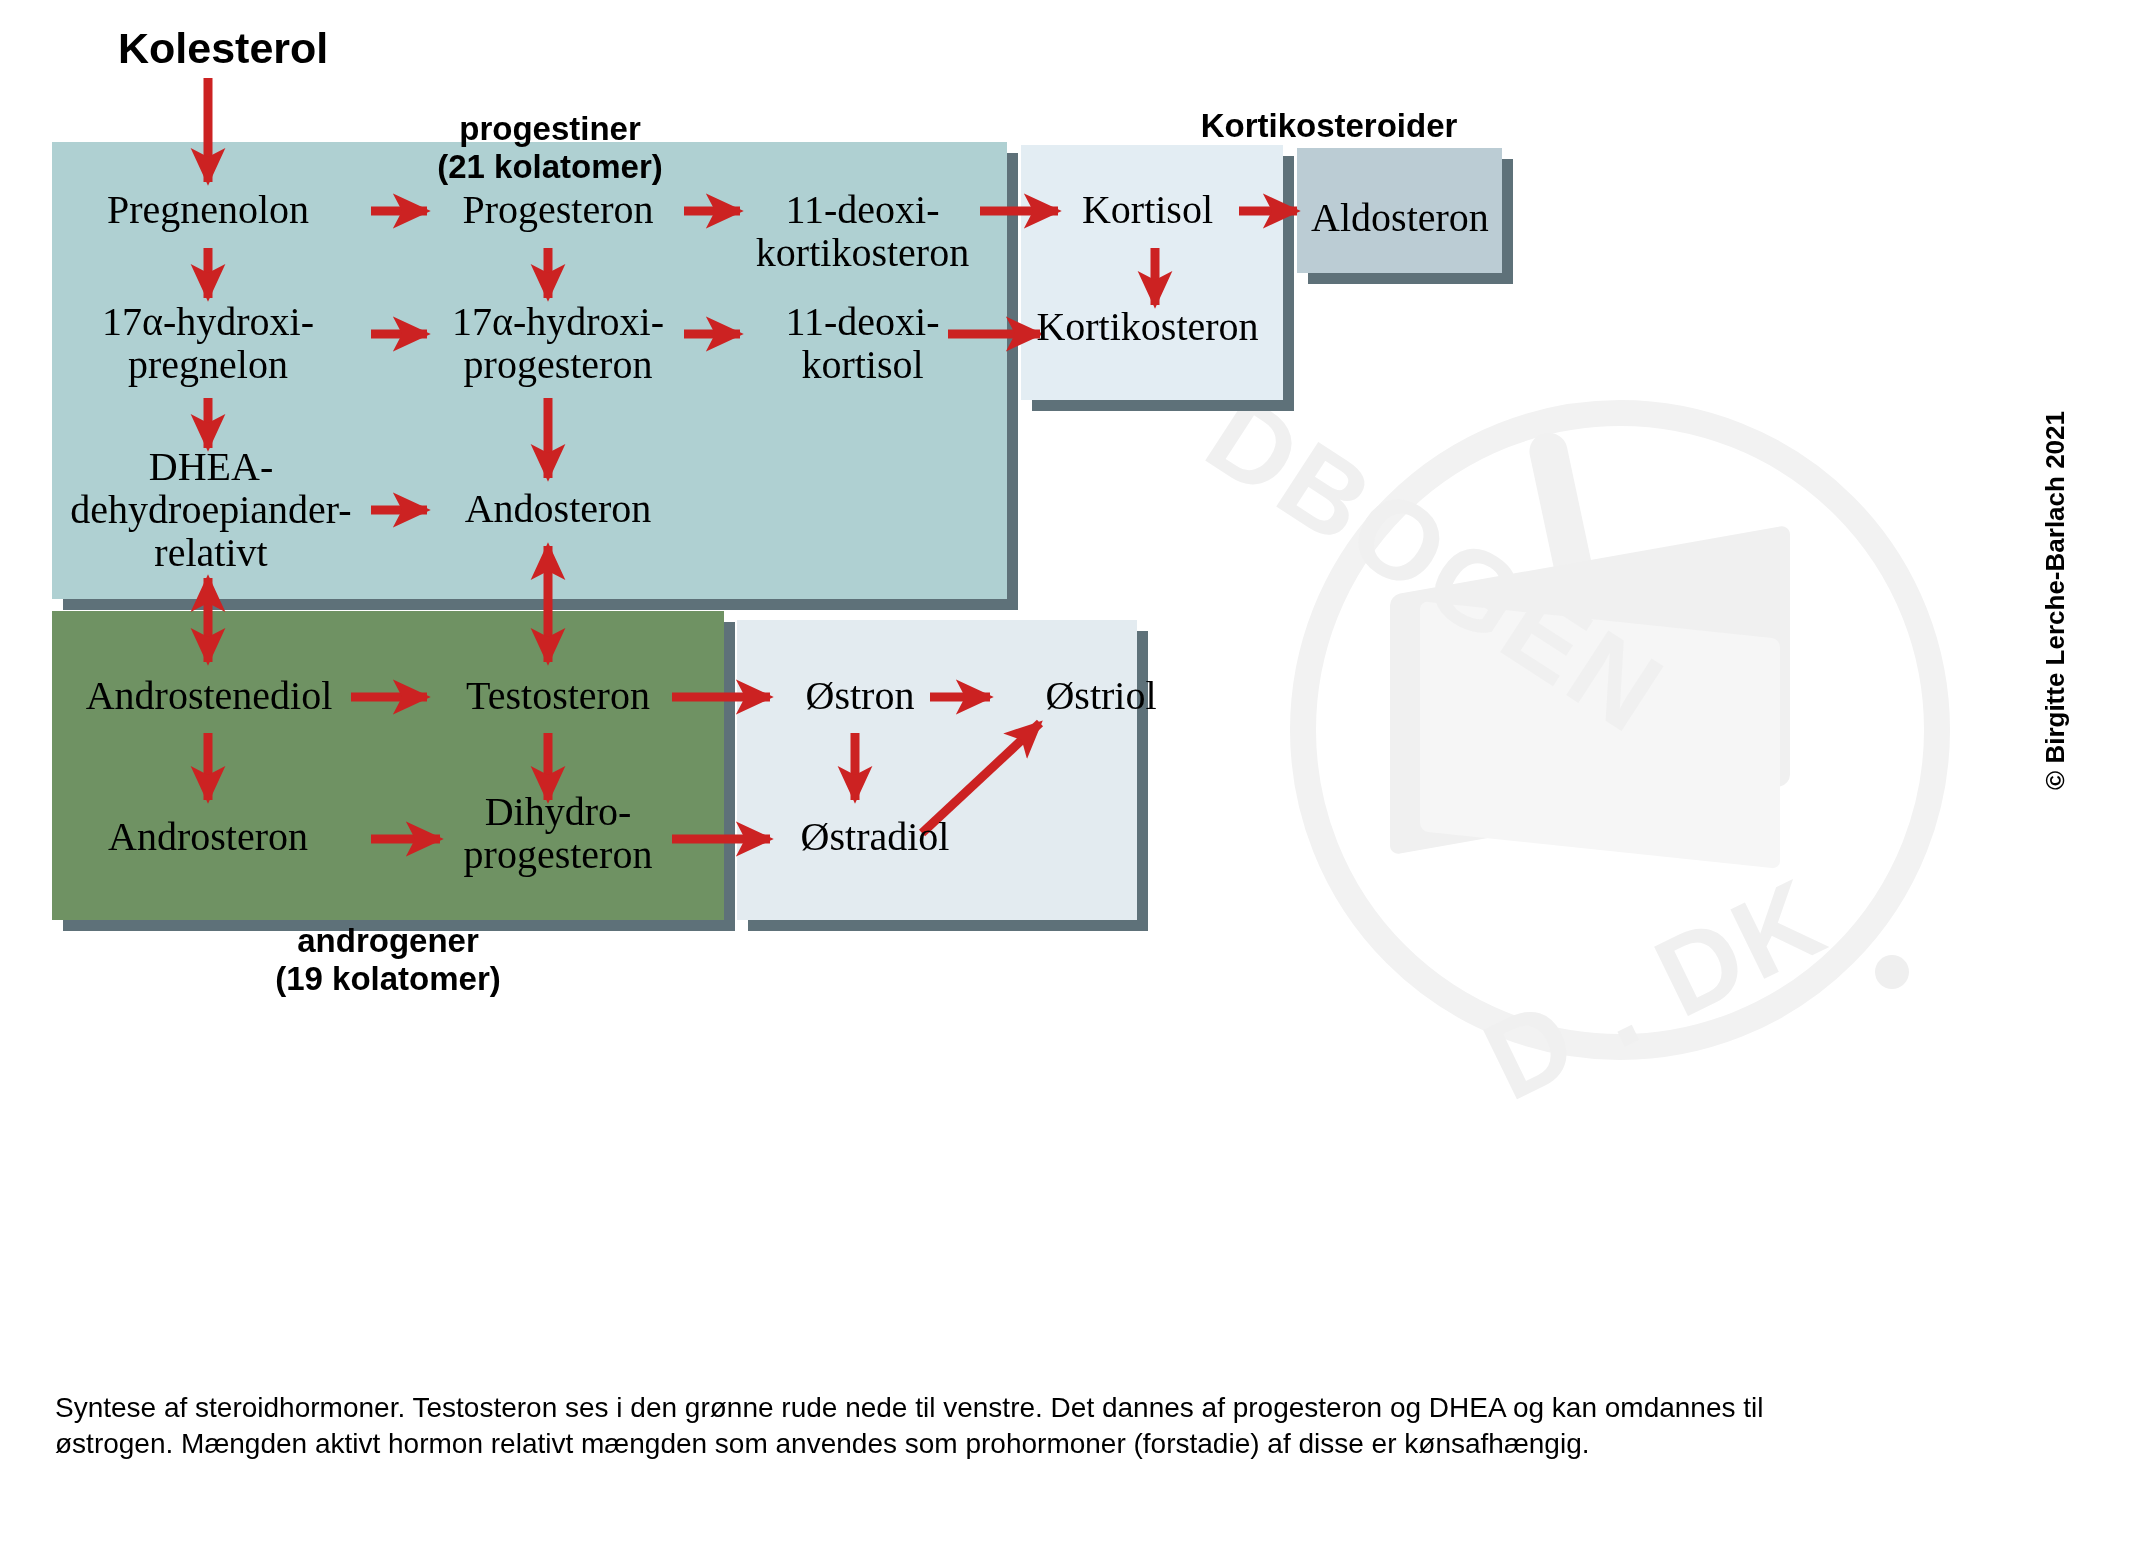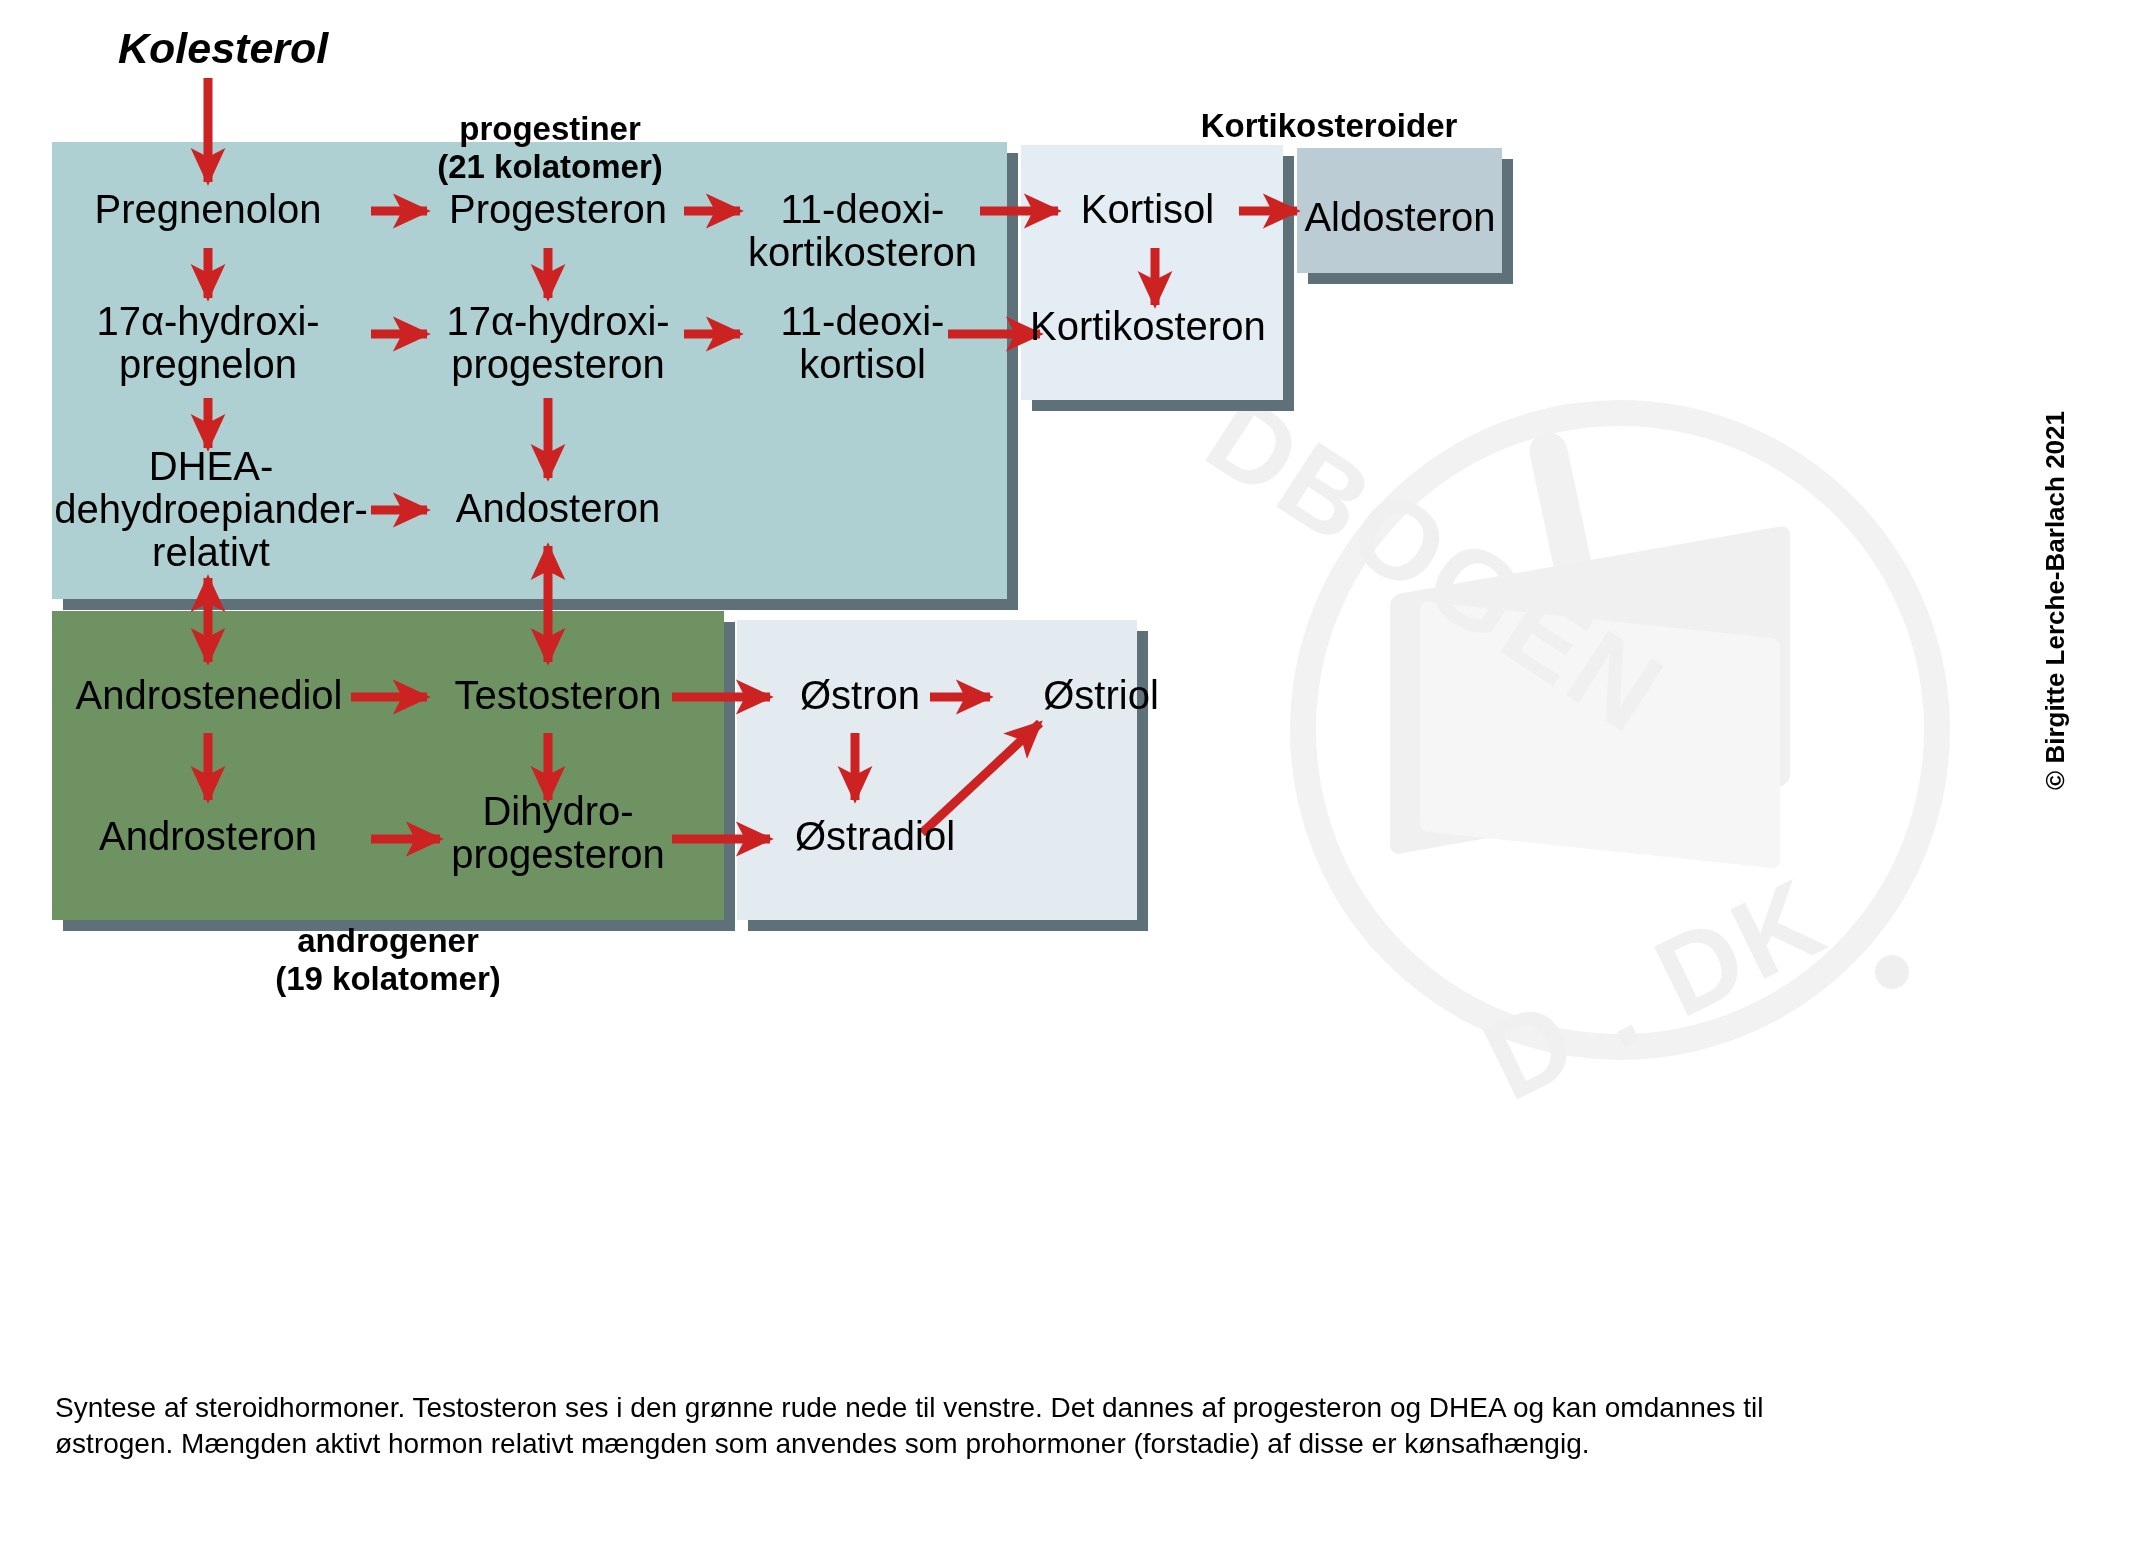--- a/index.html
+++ b/index.html
@@ -122,21 +122,21 @@
   .panel-progestin { left: 52px;  top: 142px;  width: 955px;  height: 457px; background: #afd0d2; }
   .panel-androgen  { left: 52px;  top: 611px;  width: 672px;  height: 309px; background: #6f9263; }
   .panel-kortiko   { left: 1021px; top: 145px; width: 262px;  height: 255px; background: #e3edf3; }
   .panel-aldo      { left: 1297px; top: 148px; width: 205px;  height: 125px; background: #bbccd4; }
   .panel-ostrogen  { left: 737px;  top: 620px; width: 400px;  height: 300px; background: #e3ebf0; }
 
   
   .node {
     position: absolute;
     text-align: center;
-    font-family: Liberation Sans, sans-serif;
+    font-family: Liberation Serif, serif;
     font-weight: normal;
     font-size: 40px;
     line-height: 1.08;
     color: #000000;
     white-space: pre-line;
   }
 
   
   .heading {
     position: absolute;
@@ -287,21 +287,21 @@
 
       <line x1="922" y1="833" x2="1040" y2="723"></line>
     </g>
 
     <g stroke="#cc2222" stroke-width="9" fill="none" marker-end="url(#ah)" marker-start="url(#ah)">
       <line x1="208" y1="578" x2="208" y2="662"></line>
       <line x1="548" y1="546" x2="548" y2="662"></line>
     </g>
   </svg>
 
-  <div class="title-main" style="left:118px; top:24px;font-style:italic;">Kolesterol</div>
+  <div class="title-main" style="left:118px; top:24px;">Kolesterol</div>
 
   <div class="heading" style="left:330px; top:82px; width:440px;margin-top:28px;">progestiner
 (21 kolatomer)</div>
 
   <div class="heading" style="left:1119px; top:107px; width:420px;text-align:center;">Kortikosteroider</div>
 
   <div class="heading" style="left:168px; top:922px; width:440px;">androgener
 (19 kolatomer)</div>
 
 

